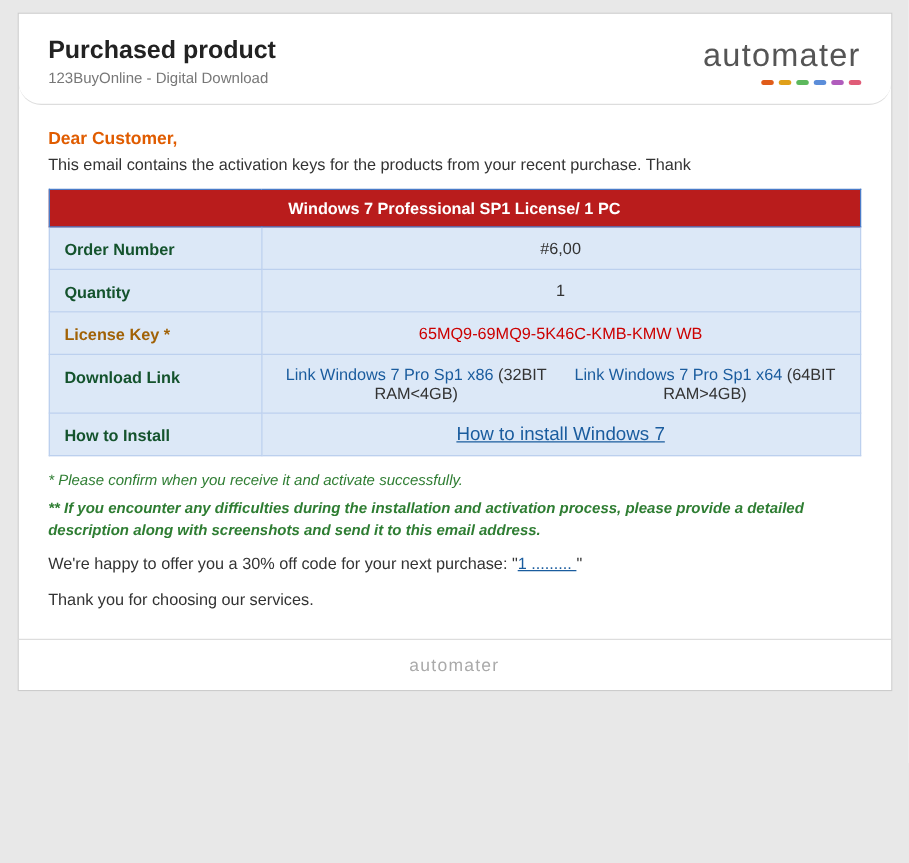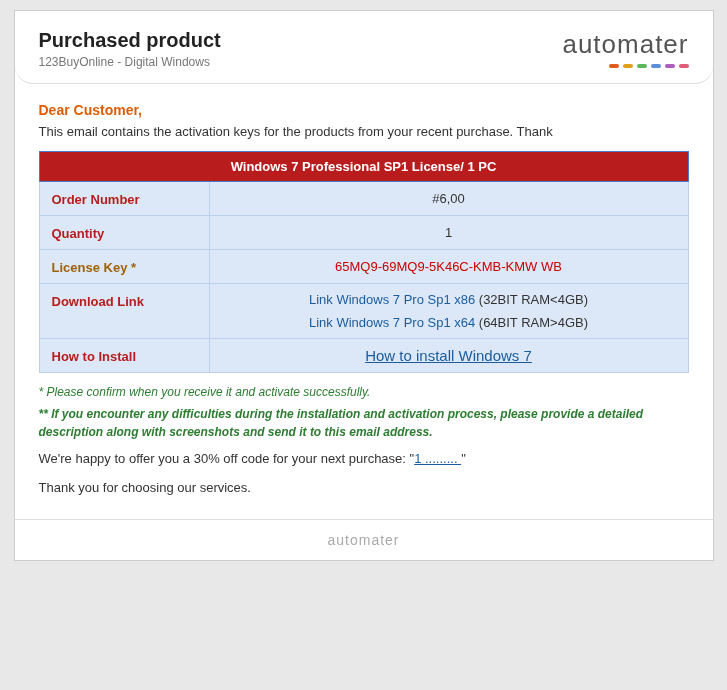--- a/index.html
+++ b/index.html
@@ -84,21 +84,21 @@
       border: 1px solid #4a7bc8;
     }
     table.main-table td {
       border: 1px solid #bcd0ee;
       padding: 8px 12px;
       vertical-align: middle;
       background: #dce8f7;
     }
     table.main-table td.label-cell {
       font-weight: bold;
-      color: #b91c1c;
+      color: #14532d;
       width: 170px;
       vertical-align: top;
       padding-top: 10px;
     }
     table.main-table td.label-cell.red-label {
       color: #a16207;
     }
     table.main-table td.value-cell {
       color: #333;
       text-align: center;
@@ -161,34 +161,34 @@
       border-top: 1px solid #ddd;
       color: #aaa;
       font-size: 14px;
       letter-spacing: 1px;
     }
     td.value-cell.centered {
       text-align: center;
     }
     .download-links-wrapper {
       display: flex;
-      flex-direction: column;
-      align-items: center;
+      flex-direction: row;
+      align-items: flex-start;
       gap: 8px;
     }
   </style>
 </head>
 <body>
 
 <div class="page-wrapper">
 
   <div class="header">
     <div class="header-left">
       <h1>Purchased product</h1>
-      <div class="subtitle">123BuyOnline - Digital Windows</div>
+      <div class="subtitle">123BuyOnline - Digital Download</div>
     </div>
     <div class="logo-area">
       <div class="logo-text">automater</div>
       <div class="logo-dots">
         <div class="logo-dot" style="background:#e05c1a;"></div>
         <div class="logo-dot" style="background:#e0a01a;"></div>
         <div class="logo-dot" style="background:#5cb85c;"></div>
         <div class="logo-dot" style="background:#5b8dd9;"></div>
         <div class="logo-dot" style="background:#b05cbc;"></div>
         <div class="logo-dot" style="background:#e05c78;"></div>

